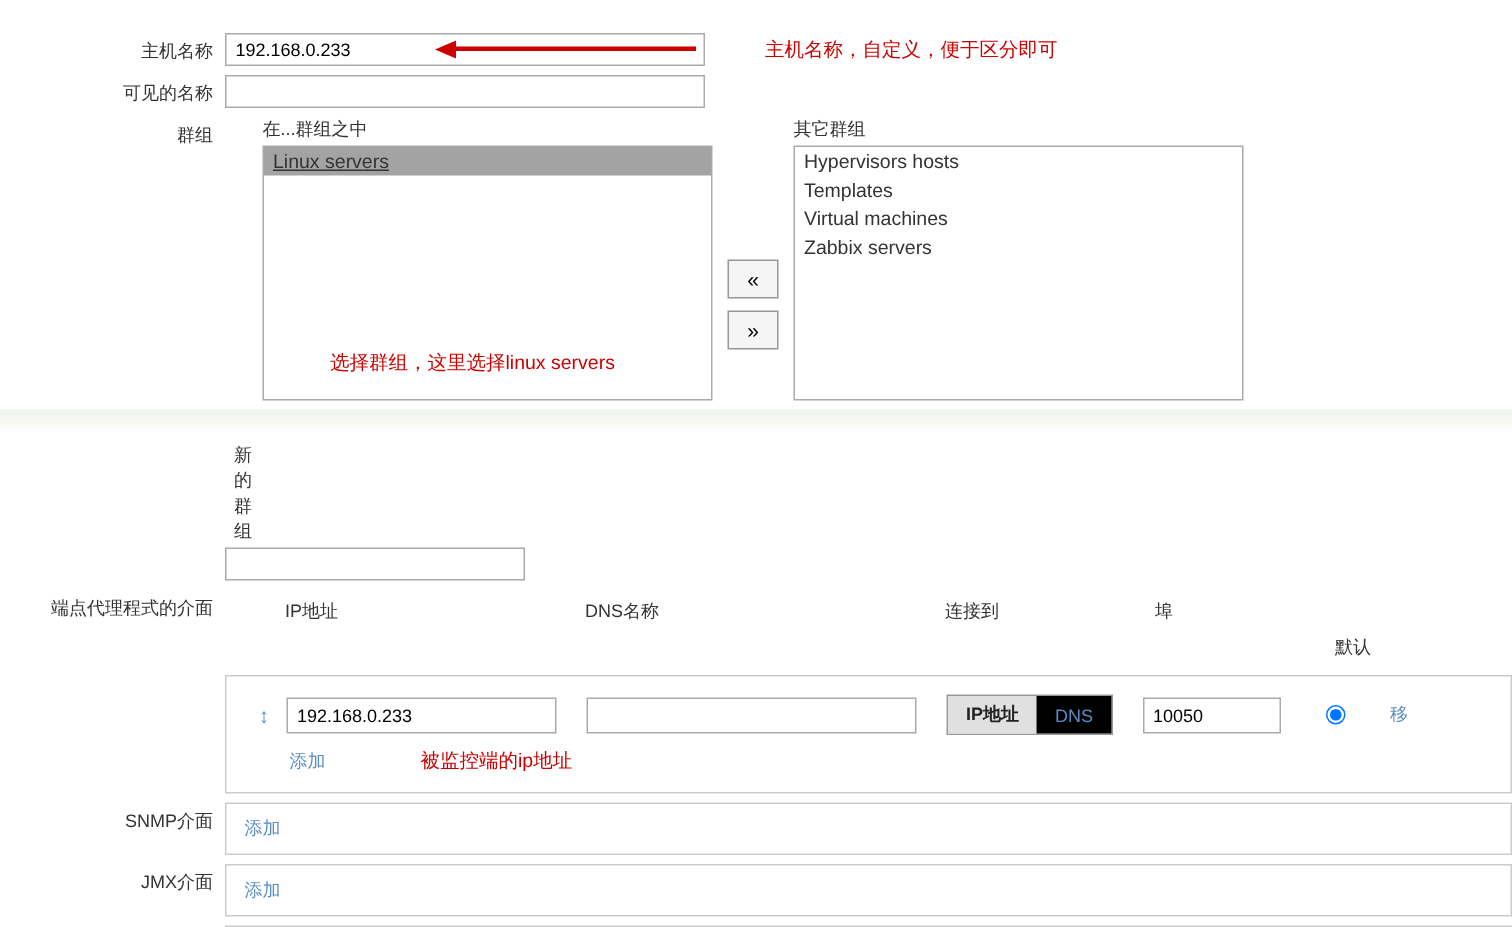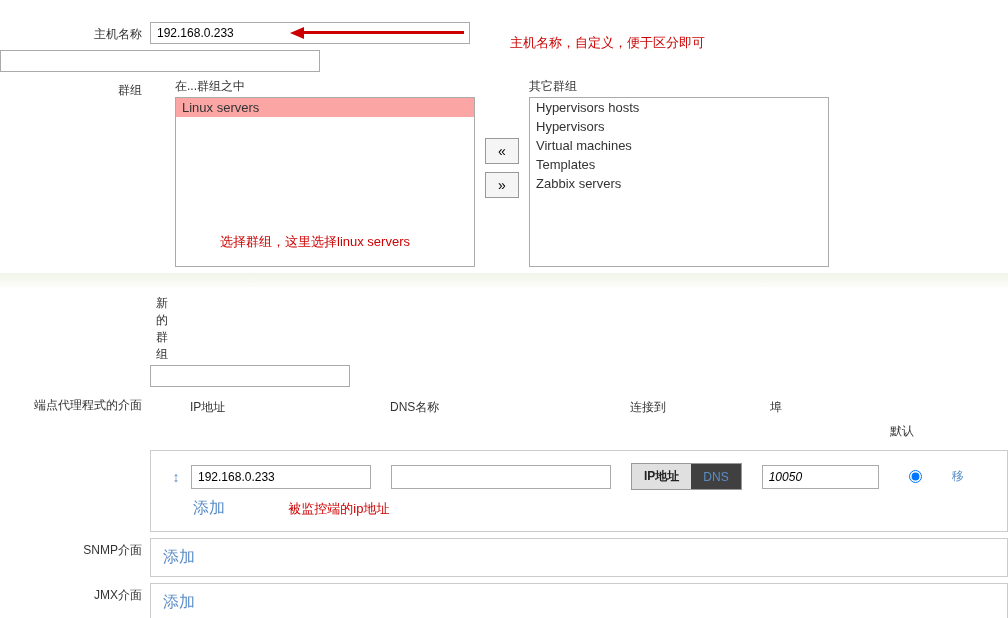--- a/index.html
+++ b/index.html
@@ -5,69 +5,70 @@
     * { box-sizing: border-box; margin: 0; padding: 0; }
     body { font-family: Arial, "Microsoft YaHei", sans-serif; font-size: 12px; color: #333; background: #fff; }
     .form-row { display: flex; align-items: flex-start; margin-bottom: 6px; }
     .form-label { width: 150px; text-align: right; padding-right: 8px; padding-top: 4px; font-size: 12px; color: #333; }
     .form-content { flex: 1; position: relative; }
     .text-input { border: 1px solid #aaa; padding: 3px 6px; font-size: 12px; height: 22px; }
     .text-input.w320 { width: 320px; }
     .text-input.w200 { width: 200px; }
     .listbox { border: 1px solid #aaa; width: 300px; height: 170px; overflow-y: auto; background: #fff; font-size: 13px; }
     .listbox-item { padding: 2px 6px; cursor: pointer; }
-    .listbox-item.selected { background: #fca5a5; }
-    .group-area { display: flex; align-items: flex-start; gap: 10px; padding-left: 25px; }
+    .listbox-item.selected { background: #a3a3a3; text-decoration: underline; }
+    .group-area { display: flex; align-items: center; gap: 10px; padding-left: 25px; }
     .move-buttons { display: flex; flex-direction: column; gap: 8px; margin-top: 60px; }
     .move-btn { width: 34px; height: 26px; border: 1px solid #999; background: #f5f5f5; cursor: pointer; font-size: 14px; }
     .other-group-label { font-size: 12px; margin-bottom: 2px; }
     .annotation { color: #c00; font-size: 13px; position: absolute; }
     .arrow-line { display: inline-block; height: 3px; background: #c00; width: 160px; vertical-align: middle; }
     .arrow-head { display: inline-block; width: 0; height: 0; border-top: 6px solid transparent; border-bottom: 6px solid transparent; border-right: 14px solid #c00; vertical-align: middle; }
     .gradient-band { background: linear-gradient(to bottom, #f0f4e8, #fcfdf9); height: 14px; width: 100%; }
     .new-group-section { margin-top: 4px; }
     .interfaces-table { border: 1px solid #ccc; margin-top: 4px; }
     .interfaces-header { display: flex; padding: 6px 0; }
     .iface-row-wrap { border-top: 1px solid #eee; padding: 8px 0; }
     .iface-row { display: flex; align-items: center; padding: 4px 10px; }
     .drag-handle { color: #5a8dc8; font-size: 14px; width: 30px; text-align: center; cursor: move; }
     .iface-input { border: 1px solid #aaa; padding: 3px 6px; height: 24px; font-size: 12px; }
     .iface-ip { width: 180px; margin-right: 20px; }
     .iface-dns { width: 220px; margin-right: 20px; }
     .toggle-group { display: inline-flex; border: 1px solid #999; margin-right: 20px; }
-    .toggle-btn { padding: 4px 12px; background: #404040; border: none; cursor: pointer; font-size: 12px; }
+    .toggle-btn { padding: 4px 12px; background: #000000; border: none; cursor: pointer; font-size: 12px; }
     .toggle-btn.active { background: #e0e0e0; font-weight: bold; color: #222; }
     .toggle-btn:not(.active) { color: #5a8dc8; }
-    .iface-port { width: 117px; margin-right: 30px; font-style: italic; }
+    .iface-port { width: 92px; margin-right: 30px; }
     .radio-default { margin-right: 30px; }
-    .link-action { color: #5a8dc8; cursor: pointer; font-size: 16px; }
+    .link-action { color: #5a8dc8; cursor: pointer; font-size: 12px; }
     .add-link-row { padding: 4px 10px 4px 42px; }
     .simple-iface { border: 1px solid #ccc; padding: 8px 12px; margin-top: 0; }
     .col-header { font-size: 12px; color: #333; }
     .container { padding-top: 22px; }
     .right-cols { position: relative; width: 840px; }
     .remove-link { color: #5a8dc8; cursor: pointer; }
   </style>
 </head>
 <body>
 
 <div class="container">
 
   <div class="form-row">
     <div class="form-label">主机名称</div>
     <div class="form-content">
       <input type="text" class="text-input w320" value="192.168.0.233" style="">
       <span class="annotation" style="left: 140px; top: 2px;">
         <span class="arrow-head"></span><span class="arrow-line"></span>
       </span>
-      <span class="annotation" style="left: 360px; top: 12px;">主机名称，自定义，便于区分即可</span>
+      <span class="annotation" style="left: 360px; top: 2px;">主机名称，自定义，便于区分即可</span>
     </div>
   </div>
 
   <div class="form-row">
+    <div class="form-label">可见的名称</div>
     <div class="form-content">
       <input type="text" class="text-input w320" value="" style="">
     </div>
   </div>
 
   <div class="form-row">
     <div class="form-label">群组</div>
     <div class="form-content">
       <div class="group-area">
         <div>
@@ -77,23 +78,22 @@
           </div>
         </div>
         <div class="move-buttons">
           <button class="move-btn">«</button>
           <button class="move-btn">»</button>
         </div>
         <div>
           <div class="other-group-label">其它群组</div>
           <div class="listbox">
             <div class="listbox-item">Hypervisors hosts</div>
-            <div class="listbox-item">Hypervisors</div>
+            <div class="listbox-item">Templates</div>
             <div class="listbox-item">Virtual machines</div>
-            <div class="listbox-item">Templates</div>
             <div class="listbox-item">Zabbix servers</div>
           </div>
         </div>
       </div>
       <div class="annotation" style="left: 70px; top: 155px;">选择群组，这里选择linux servers</div>
     </div>
   </div>
 
 </div>
 

